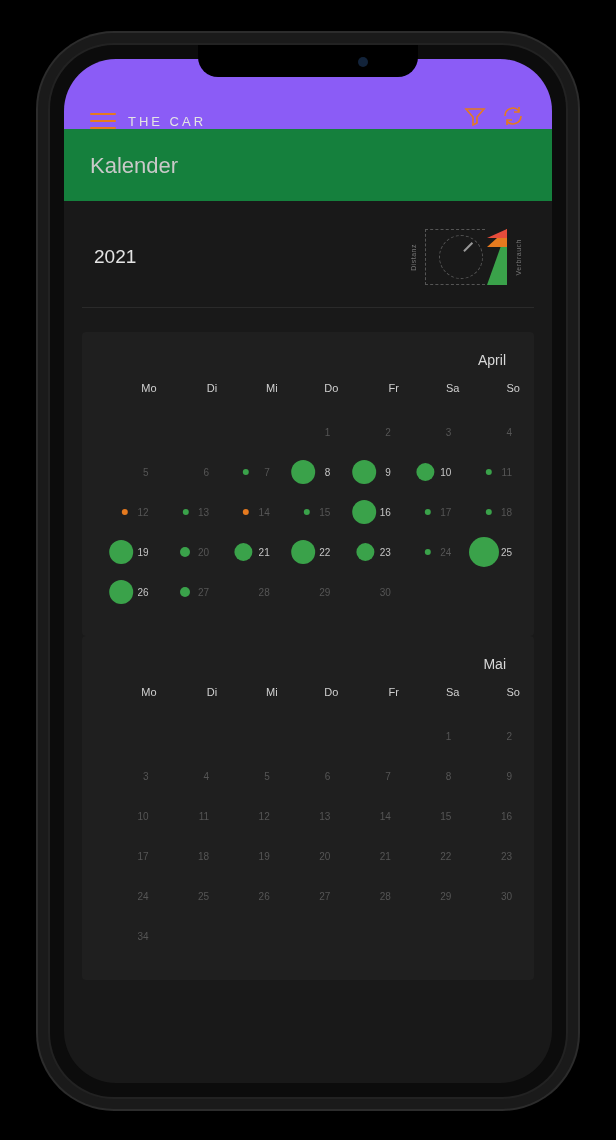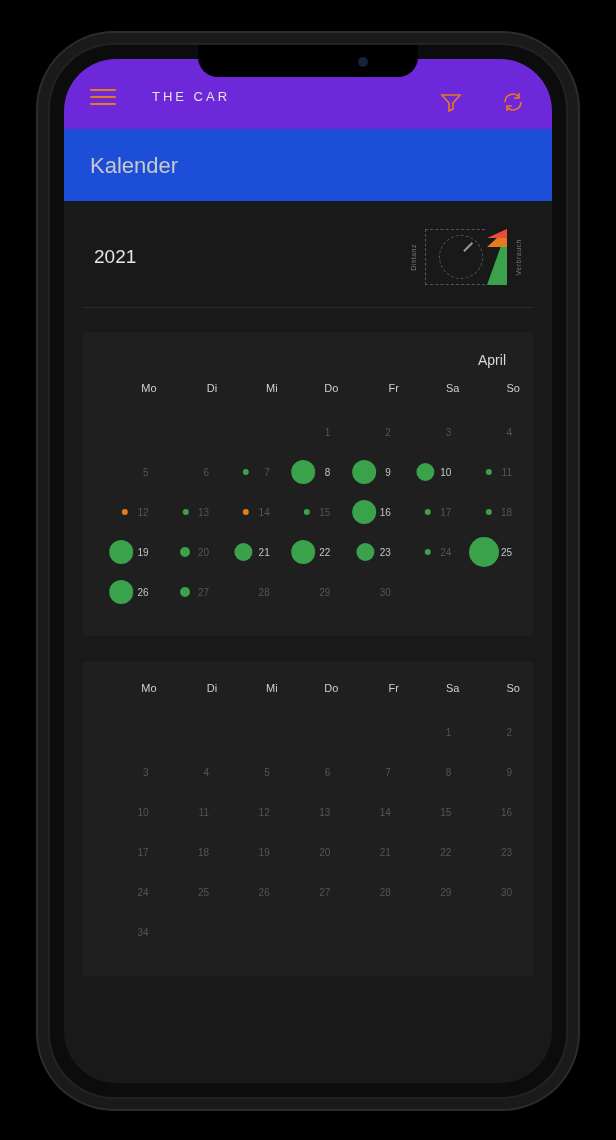--- a/index.html
+++ b/index.html
@@ -51,35 +51,35 @@
     background: #191919;
     border-radius: 52px;
     overflow: hidden;
     display: flex;
     flex-direction: column;
   }
 
   
   .topbar {
     height: 70px;
-    background: #6d28d9;
+    background: #8b5cf6;
     display: flex;
-    align-items: flex-start;
+    align-items: flex-end;
     padding: 30px 26px 0 26px;
-    gap: 36px;
+    gap: 12px;
   }
   .hamburger { display:flex;flex-direction:column;gap:5px;cursor:pointer;}
   .hamburger span{width:26px;height:2px;background:#e57a1f;border-radius:1px;}
   .app-title{font-size:13px;letter-spacing:3px;color:#e4e4e4;font-weight:500;}
   .spacer{flex:1;}
   .icon-btn{width:26px;height:26px;display:flex;align-items:center;justify-content:center;cursor:pointer;}
   .icon-btn svg{width:24px;height:24px;stroke:#e57a1f;fill:none;stroke-width:1.6;}
 
   
-  .page-head{padding:24px 26px 22px;background:#1d4ed8;}
+  .page-head{padding:24px 26px 22px;background:#15803d;}
   .page-head h1{margin:0;font-size:22px;font-weight:300;color:#c9c9c9;}
 
   
   .year-row{
     margin:0 18px;
     padding:28px 12px 22px;
     border-bottom:1px solid #2a2a2a;
     display:flex;align-items:center;justify-content:space-between;
   }
   .year{font-size:19px;color:#e4e4e4;font-weight:400;}
@@ -87,21 +87,21 @@
   .legend .vert{font-size:7px;color:#777;writing-mode:vertical-rl;transform:rotate(180deg);letter-spacing:0.5px;}
   .legend-box{position:relative;width:60px;height:56px;}
   .legend-box .brkt{position:absolute;inset:0;border:1px dashed #555;border-right:none;}
   .legend-box .circ{position:absolute;top:6px;left:14px;width:44px;height:44px;border:1.5px dashed #555;border-radius:50%;}
   .legend-box .circ::after{content:"";position:absolute;top:10px;right:8px;width:12px;height:1.5px;background:#999;transform:rotate(-45deg);}
   .legend-tri{width:0;height:0;border-style:solid;border-width:0 0 56px 20px;border-color:transparent transparent #3aa24a transparent;position:relative;margin-left:-6px;}
   .legend-tri::before{content:"";position:absolute;top:0;left:-20px;width:0;height:0;border-style:solid;border-width:0 0 18px 20px;border-color:transparent transparent #e57a1f transparent;}
   .legend-tri::after{content:"";position:absolute;top:0;left:-20px;width:0;height:0;border-style:solid;border-width:0 0 9px 20px;border-color:transparent transparent #e74c3c transparent;}
 
   
-  .months{padding:24px 18px;display:flex;flex-direction:column;gap:26px;}
+  .months{padding:24px 18px;display:flex;flex-direction:column;}
   .month-card{
     background:#1f1f1f;
     border-radius:4px;
     padding:20px 14px 24px;
   }
   .month-name{text-align:right;color:#d8d8d8;font-size:14px;padding:0 14px 14px 0;}
   .grid{display:grid;grid-template-columns:repeat(7,1fr);}
   .dow{
     text-align:right;font-size:11px;color:#d0d0d0;font-weight:500;
     padding-bottom:18px;
@@ -291,20 +291,21 @@
             </div>
             <div class="cell">
               <span>29</span>
             </div>
             <div class="cell">
               <span>30</span>
             </div>
           </div>
         </div>
         <div class="month-card">
+          <div class="month-name">Mai</div>
           <div class="grid">
             <div class="dow">Mo</div>
             <div class="dow">Di</div>
             <div class="dow">Mi</div>
             <div class="dow">Do</div>
             <div class="dow">Fr</div>
             <div class="dow">Sa</div>
             <div class="dow">So</div>
             <div class="cell"></div>
             <div class="cell"></div>

